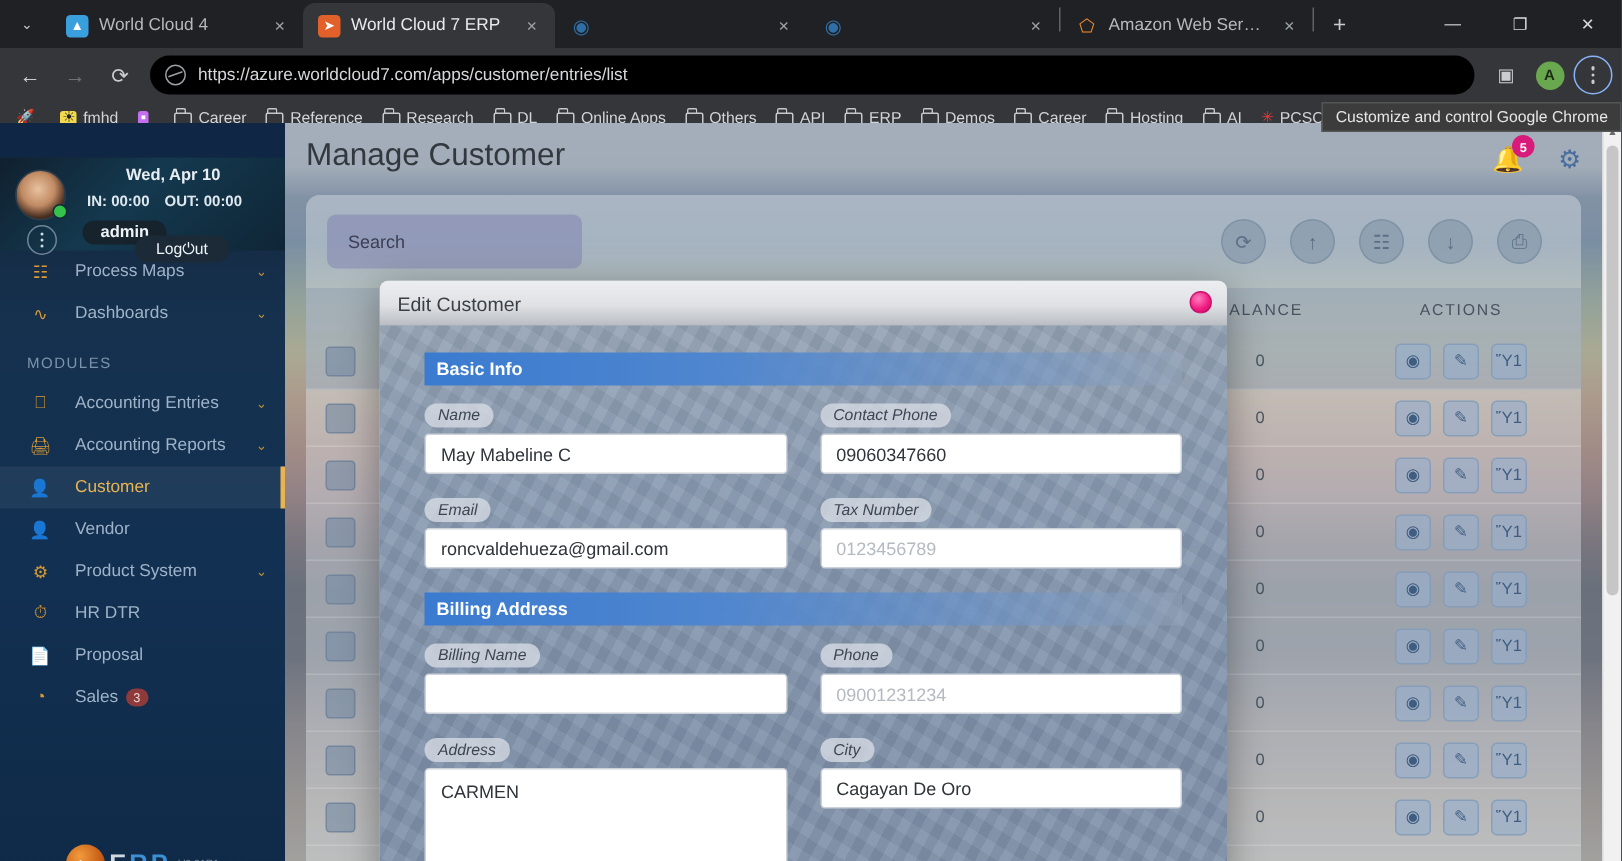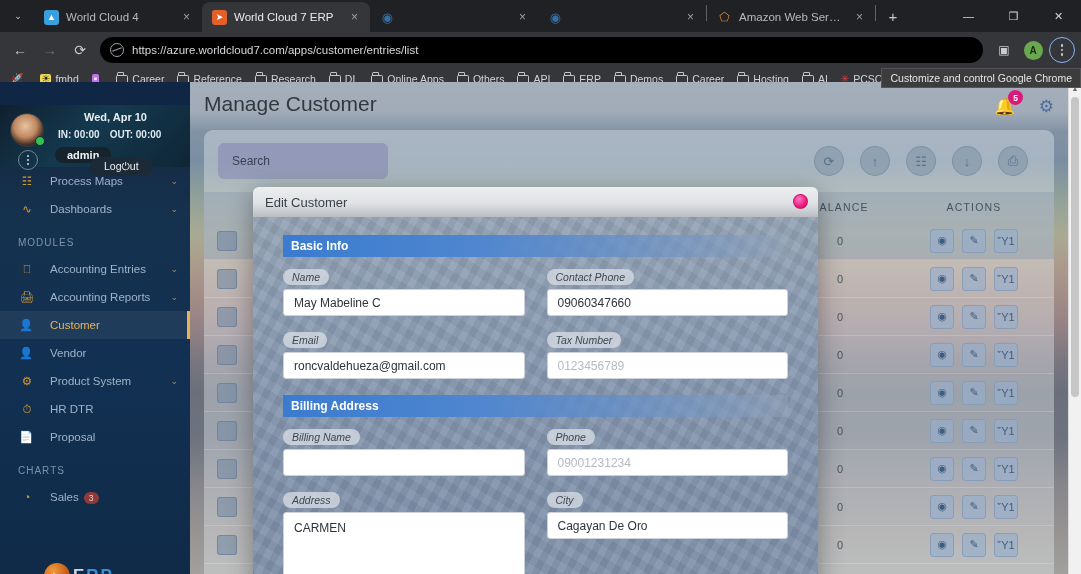--- a/index.html
+++ b/index.html
@@ -595,21 +595,20 @@
       </div>
       <div class="sb-item">
         <span class="ico">⏱</span>
         <span class="lbl">HR DTR</span>
       </div>
       <div class="sb-item">
         <span class="ico">📄</span>
         <span class="lbl">Proposal</span>
       </div>
 
-      <div class="sb-section">CHARTS</div>
 
       <div class="sb-item">
         <span class="ico">◔</span>
         <span class="lbl">
           <span>Sales</span><span class="sb-badge">3</span>
         </span>
       </div>
 
       <div class="sb-logo">
         <span class="orb">➤</span>

